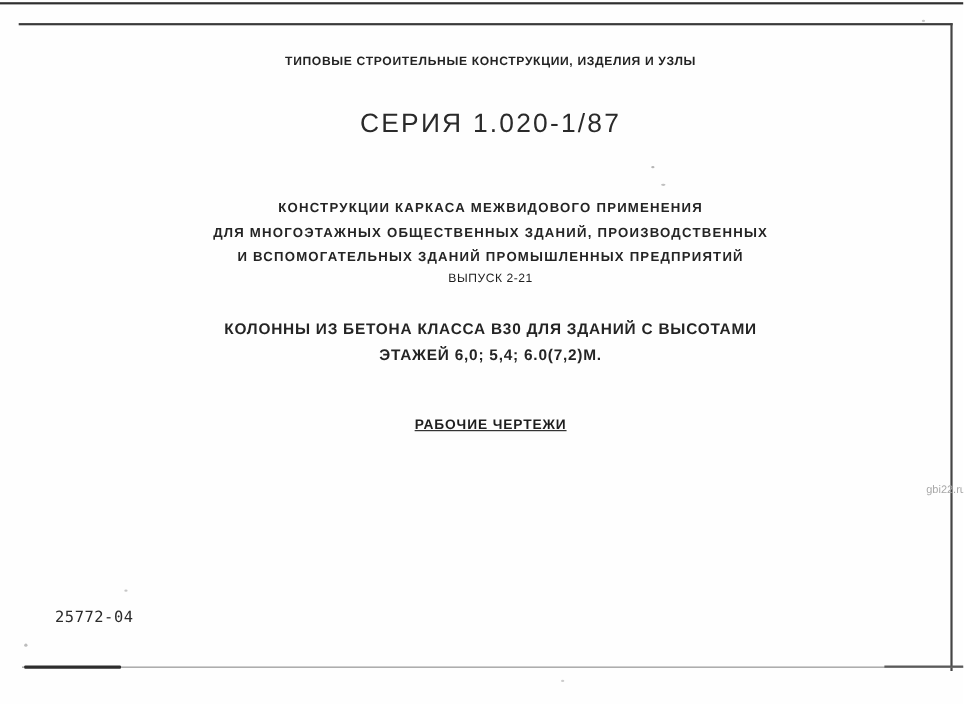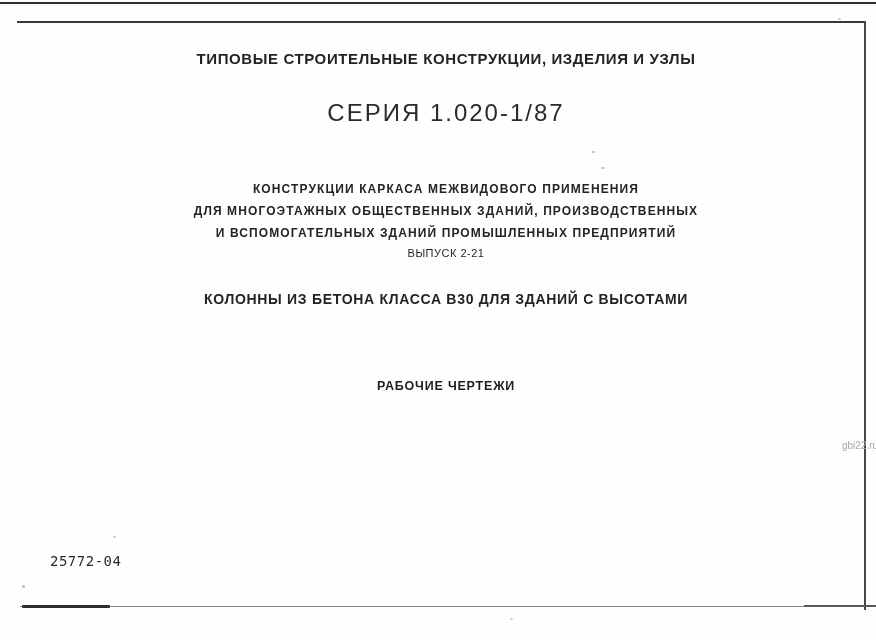--- a/index.html
+++ b/index.html
@@ -28,21 +28,21 @@
   
   .center-text {
     position: absolute;
     left: 16px;
     right: 0;
     text-align: center;
     white-space: nowrap;
   }
   .header-line {
     top: 50px;
-    font-size: 15px;
+    font-size: 11px;
     font-weight: bold;
     letter-spacing: 0.6px;
     color: #232323;
   }
   .series-title {
     top: 99px;
     font-size: 24px;
     font-weight: 400;
     letter-spacing: 2px;
     color: #2a2a2a;
@@ -70,20 +70,21 @@
     line-height: 22.5px;
     color: #242424;
     text-align: center;
   }
   .doc-type {
     top: 379px;
     font-size: 12.5px;
     font-weight: bold;
     letter-spacing: 0.8px;
     color: #1e1e1e;
+    text-decoration: underline;
   }
   .stamp-number {
     position: absolute;
     top: 553px;
     left: 50px;
     font-family: "DejaVu Sans Mono", monospace;
     font-size: 14px;
     letter-spacing: 0.5px;
     color: #2b2b2b;
   }
@@ -127,20 +128,21 @@
   <div class="center-text subtitle">
     <div>КОНСТРУКЦИИ КАРКАСА МЕЖВИДОВОГО ПРИМЕНЕНИЯ</div>
     <div>ДЛЯ МНОГОЭТАЖНЫХ ОБЩЕСТВЕННЫХ ЗДАНИЙ, ПРОИЗВОДСТВЕННЫХ</div>
     <div>И ВСПОМОГАТЕЛЬНЫХ ЗДАНИЙ ПРОМЫШЛЕННЫХ ПРЕДПРИЯТИЙ</div>
   </div>
 
   <div class="center-text issue-label">ВЫПУСК 2-21</div>
 
   <div class="center-text section-block">
     <div>КОЛОННЫ ИЗ БЕТОНА КЛАССА В30 ДЛЯ ЗДАНИЙ С ВЫСОТАМИ</div>
+    <div>ЭТАЖЕЙ 6,0; 5,4; 6.0(7,2)М.</div>
   </div>
 
   <div class="center-text doc-type">РАБОЧИЕ ЧЕРТЕЖИ</div>
 
   <div class="stamp-number">25772-04</div>
 
   <div class="watermark">gbi22.ru</div>
 
   <div class="speck s1"></div>
   <div class="speck s2"></div>

